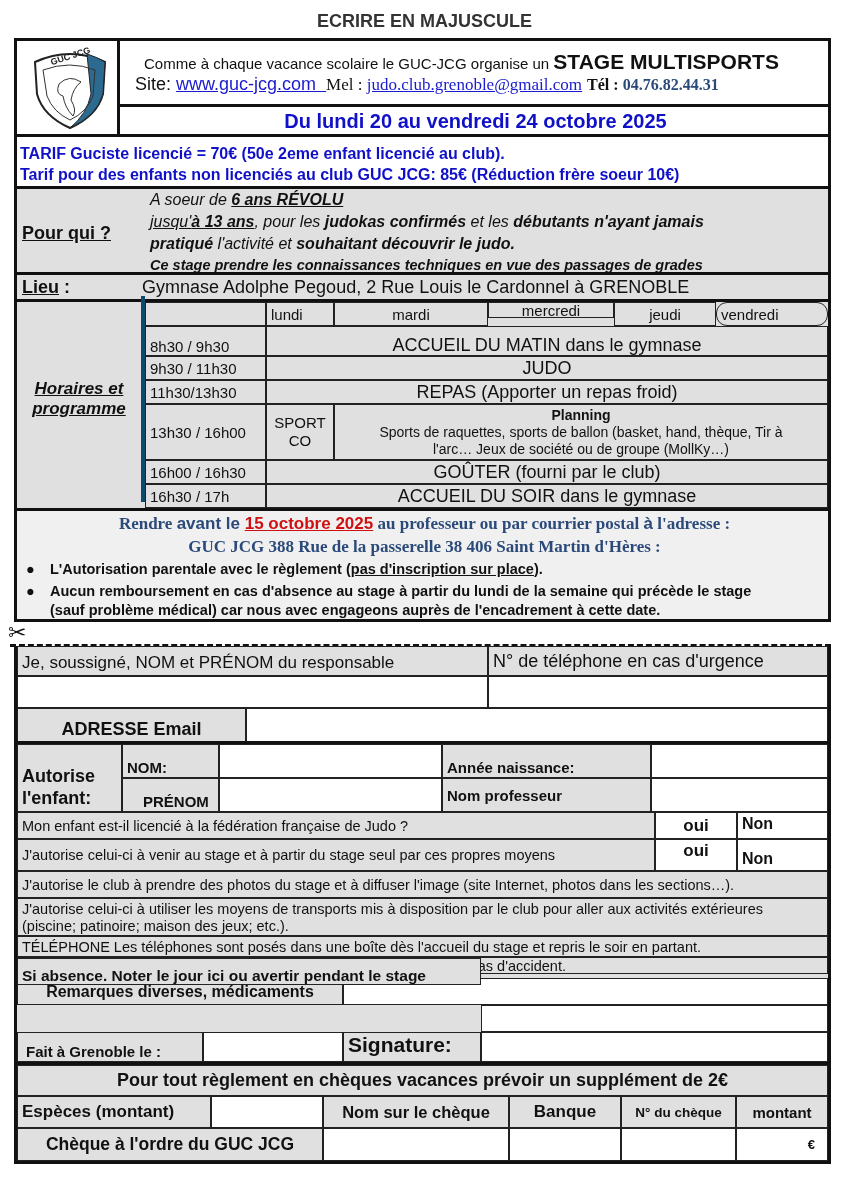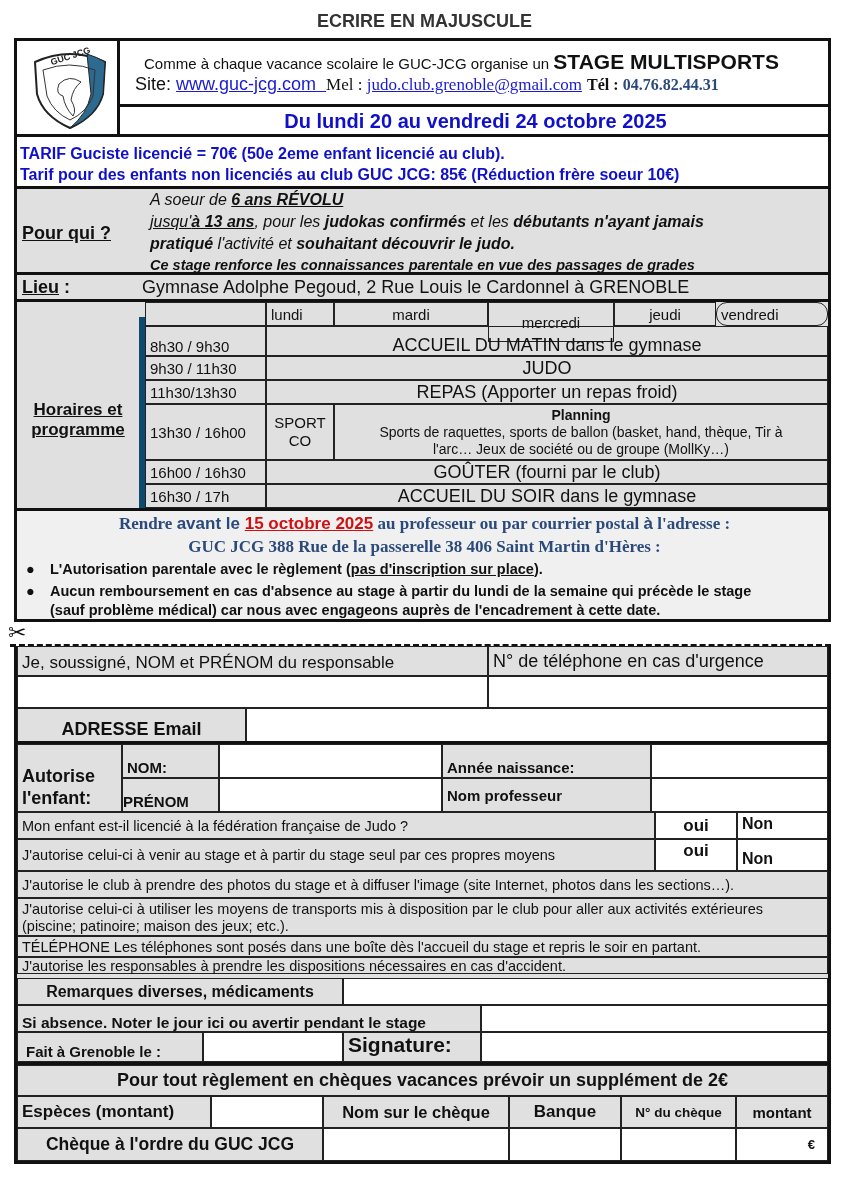--- a/index.html
+++ b/index.html
@@ -46,40 +46,40 @@
 
 <div class="abs thick" style="left:14px;top:134px;width:817px;height:55px;"></div>
 <div class="t bold blue" style="left:20px;top:145px;font-size:16px;">TARIF Guciste licencié = 70€ (50e 2eme enfant licencié au club).</div>
 <div class="t bold blue" style="left:20px;top:166px;font-size:16px;">Tarif pour des enfants non licenciés au club GUC JCG: 85€ (Réduction frère soeur 10€)</div>
 
 <div class="abs gray thick" style="left:14px;top:186px;width:817px;height:89px;"></div>
 <div class="t bold cond" style="left:22px;top:223px;font-size:18px;"><u>Pour qui ?</u></div>
 <div class="t cond" style="left:150px;top:191px;font-size:16px;font-style:italic;"><span>A soeur de </span><b><u>6 ans RÉVOLU</u></b></div>
 <div class="t cond" style="left:150px;top:213px;font-size:16px;font-style:italic;"><u>jusqu'</u><b><u>à 13 ans</u></b><span>, pour les </span><b>judokas confirmés</b><span> et les </span><b>débutants n'ayant jamais</b></div>
 <div class="t cond" style="left:150px;top:235px;font-size:16px;font-style:italic;"><b>pratiqué</b><span> l'activité et </span><b>souhaitant découvrir le judo.</b></div>
-<div class="t cond bold" style="left:150px;top:257px;font-size:14.5px;font-style:italic;">Ce stage renforce les connaissances parentale en vue des passages de grades</div>
+<div class="t cond bold" style="left:150px;top:257px;font-size:14.5px;font-style:italic;">Ce stage prendre les connaissances techniques en vue des passages de grades</div>
 
 <div class="abs gray thick" style="left:14px;top:272px;width:817px;height:30px;"></div>
 <div class="t bold cond" style="left:22px;top:277px;font-size:18px;"><u>Lieu</u><span> :</span></div>
 <div class="t cond" style="left:142px;top:277px;font-size:18px;">Gymnase Adolphe Pegoud, 2 Rue Louis le Cardonnel à GRENOBLE</div>
 
 <div class="abs gray thick" style="left:14px;top:299px;width:817px;height:212px;"></div>
-<div class="abs" style="left:17px;top:317px;width:128px;height:206px;border-right:6px solid #0c4a6e;display:flex;flex-direction:column;align-items:center;justify-content:center;">
+<div class="abs" style="left:17px;top:296px;width:128px;height:206px;border-right:4px solid #0c4a6e;display:flex;flex-direction:column;align-items:center;justify-content:center;font-style:italic;">
   <u class="bold cond" style="font-size:17px;">Horaires et</u>
   <u class="bold cond" style="font-size:17px;">programme</u>
 </div>
 
 <div class="abs b cond" style="left:145px;top:302px;width:121px;height:24px;"></div>
 <div class="abs b cond vc" style="left:266px;top:302px;width:68px;height:24px;padding-left:4px;font-size:15px;">
     <span>lundi</span>
   </div>
 <div class="abs b cond center" style="left:334px;top:302px;width:154px;height:24px;font-size:15px;">
     <span>mardi</span>
   </div>
-<div class="abs b cond center" style="left:488px;top:302px;width:126px;height:40px;font-size:15px;">
+<div class="abs b cond center" style="left:488px;top:302px;width:126px;height:16px;font-size:15px;">
     <span>mercredi</span>
   </div>
 <div class="abs b cond center" style="left:614px;top:302px;width:102px;height:24px;font-size:15px;">
     <span>jeudi</span>
   </div>
 <div class="abs b cond vc" style="left:716px;top:302px;width:112px;height:24px;padding-left:4px;font-size:15px;border-radius:11px;">
     <span>vendredi</span>
   </div>
 
 <div class="abs b cond vc" style="left:145px;top:326px;width:121px;height:30px;padding:10px 0 0 4px;font-size:15px;">
@@ -158,21 +158,21 @@
     <span>ADRESSE  Email</span>
   </div>
 <div class="abs white b" style="left:246px;top:708px;width:582px;height:34px;"></div>
 
 <div class="abs thick" style="left:14px;top:741px;width:817px;height:324px;background:#e0e0e0;"></div>
 <div class="abs gray b cond bold" style="left:17px;top:744px;width:105px;height:68px;padding:20px 0 0 4px;font-size:18px;line-height:22px;">
     <div>Autorise</div>
     <div>l'enfant:</div>
   </div>
 <div class="abs gray b cond bold" style="left:122px;top:744px;width:97px;height:34px;padding:14px 0 0 4px;font-size:15px;"><span>NOM:</span></div>
-<div class="abs gray b cond bold" style="left:122px;top:778px;width:97px;height:34px;padding:14px 0 0 0;font-size:15px;"><span>PRÉNOM</span></div>
+<div class="abs gray b cond bold" style="left:122px;top:778px;width:97px;height:34px;padding:14px 0 0 20px;font-size:15px;"><span>PRÉNOM</span></div>
 <div class="abs white b" style="left:219px;top:744px;width:223px;height:34px;"></div>
 <div class="abs white b" style="left:219px;top:778px;width:223px;height:34px;"></div>
 <div class="abs gray b cond bold" style="left:442px;top:744px;width:209px;height:34px;padding:14px 0 0 4px;font-size:15px;"><span>Année naissance:</span></div>
 <div class="abs gray b cond bold" style="left:442px;top:778px;width:209px;height:34px;padding:8px 0 0 4px;font-size:15px;"><span>Nom professeur</span></div>
 <div class="abs white b" style="left:651px;top:744px;width:177px;height:34px;"></div>
 <div class="abs white b" style="left:651px;top:778px;width:177px;height:34px;"></div>
 
 <div class="abs gray b vc cond" style="left:17px;top:812px;width:638px;height:27px;padding-left:4px;font-size:14.5px;">
     <span>Mon enfant est-il licencié à la fédération française de Judo ?</span>
   </div>
@@ -199,21 +199,21 @@
   </div>
 <div class="abs gray b vc cond" style="left:17px;top:957px;width:811px;height:17px;padding-left:4px;font-size:14.5px;">
     <span>J'autorise les responsables à prendre les dispositions nécessaires en cas d'accident.</span>
   </div>
 
 <div class="abs gray b center cond bold" style="left:17px;top:978px;width:326px;height:27px;font-size:16px;">
     <span>Remarques diverses, médicaments</span>
   </div>
 <div class="abs white b" style="left:343px;top:978px;width:485px;height:27px;"></div>
 
-<div class="abs gray b cond bold" style="left:17px;top:1005px;width:464px;height:27px;padding:8px 0 0 4px;font-size:15.5px;"><span>Si absence. Noter le jour ici ou avertir pendant le stage</span></div>
+<div class="abs gray b cond bold" style="left:17px;top:958px;width:464px;height:27px;padding:8px 0 0 4px;font-size:15.5px;"><span>Si absence. Noter le jour ici ou avertir pendant le stage</span></div>
 <div class="abs white b" style="left:481px;top:1005px;width:347px;height:27px;"></div>
 
 <div class="abs gray b cond bold" style="left:17px;top:1032px;width:186px;height:30px;padding:10px 0 0 8px;font-size:15px;"><span>Fait à Grenoble le :</span></div>
 <div class="abs white b" style="left:203px;top:1032px;width:140px;height:30px;"></div>
 <div class="abs gray b cond bold" style="left:343px;top:1032px;width:138px;height:30px;padding:0 0 0 4px;font-size:21px;"><span>Signature:</span></div>
 <div class="abs white b" style="left:481px;top:1032px;width:347px;height:30px;"></div>
 
 <div class="abs thick" style="left:14px;top:1062px;width:817px;height:102px;background:#e0e0e0;"></div>
 <div class="abs gray b center cond bold" style="left:17px;top:1065px;width:811px;height:31px;font-size:18px;">
     <span>Pour tout règlement en chèques vacances prévoir un supplément de 2€</span>

